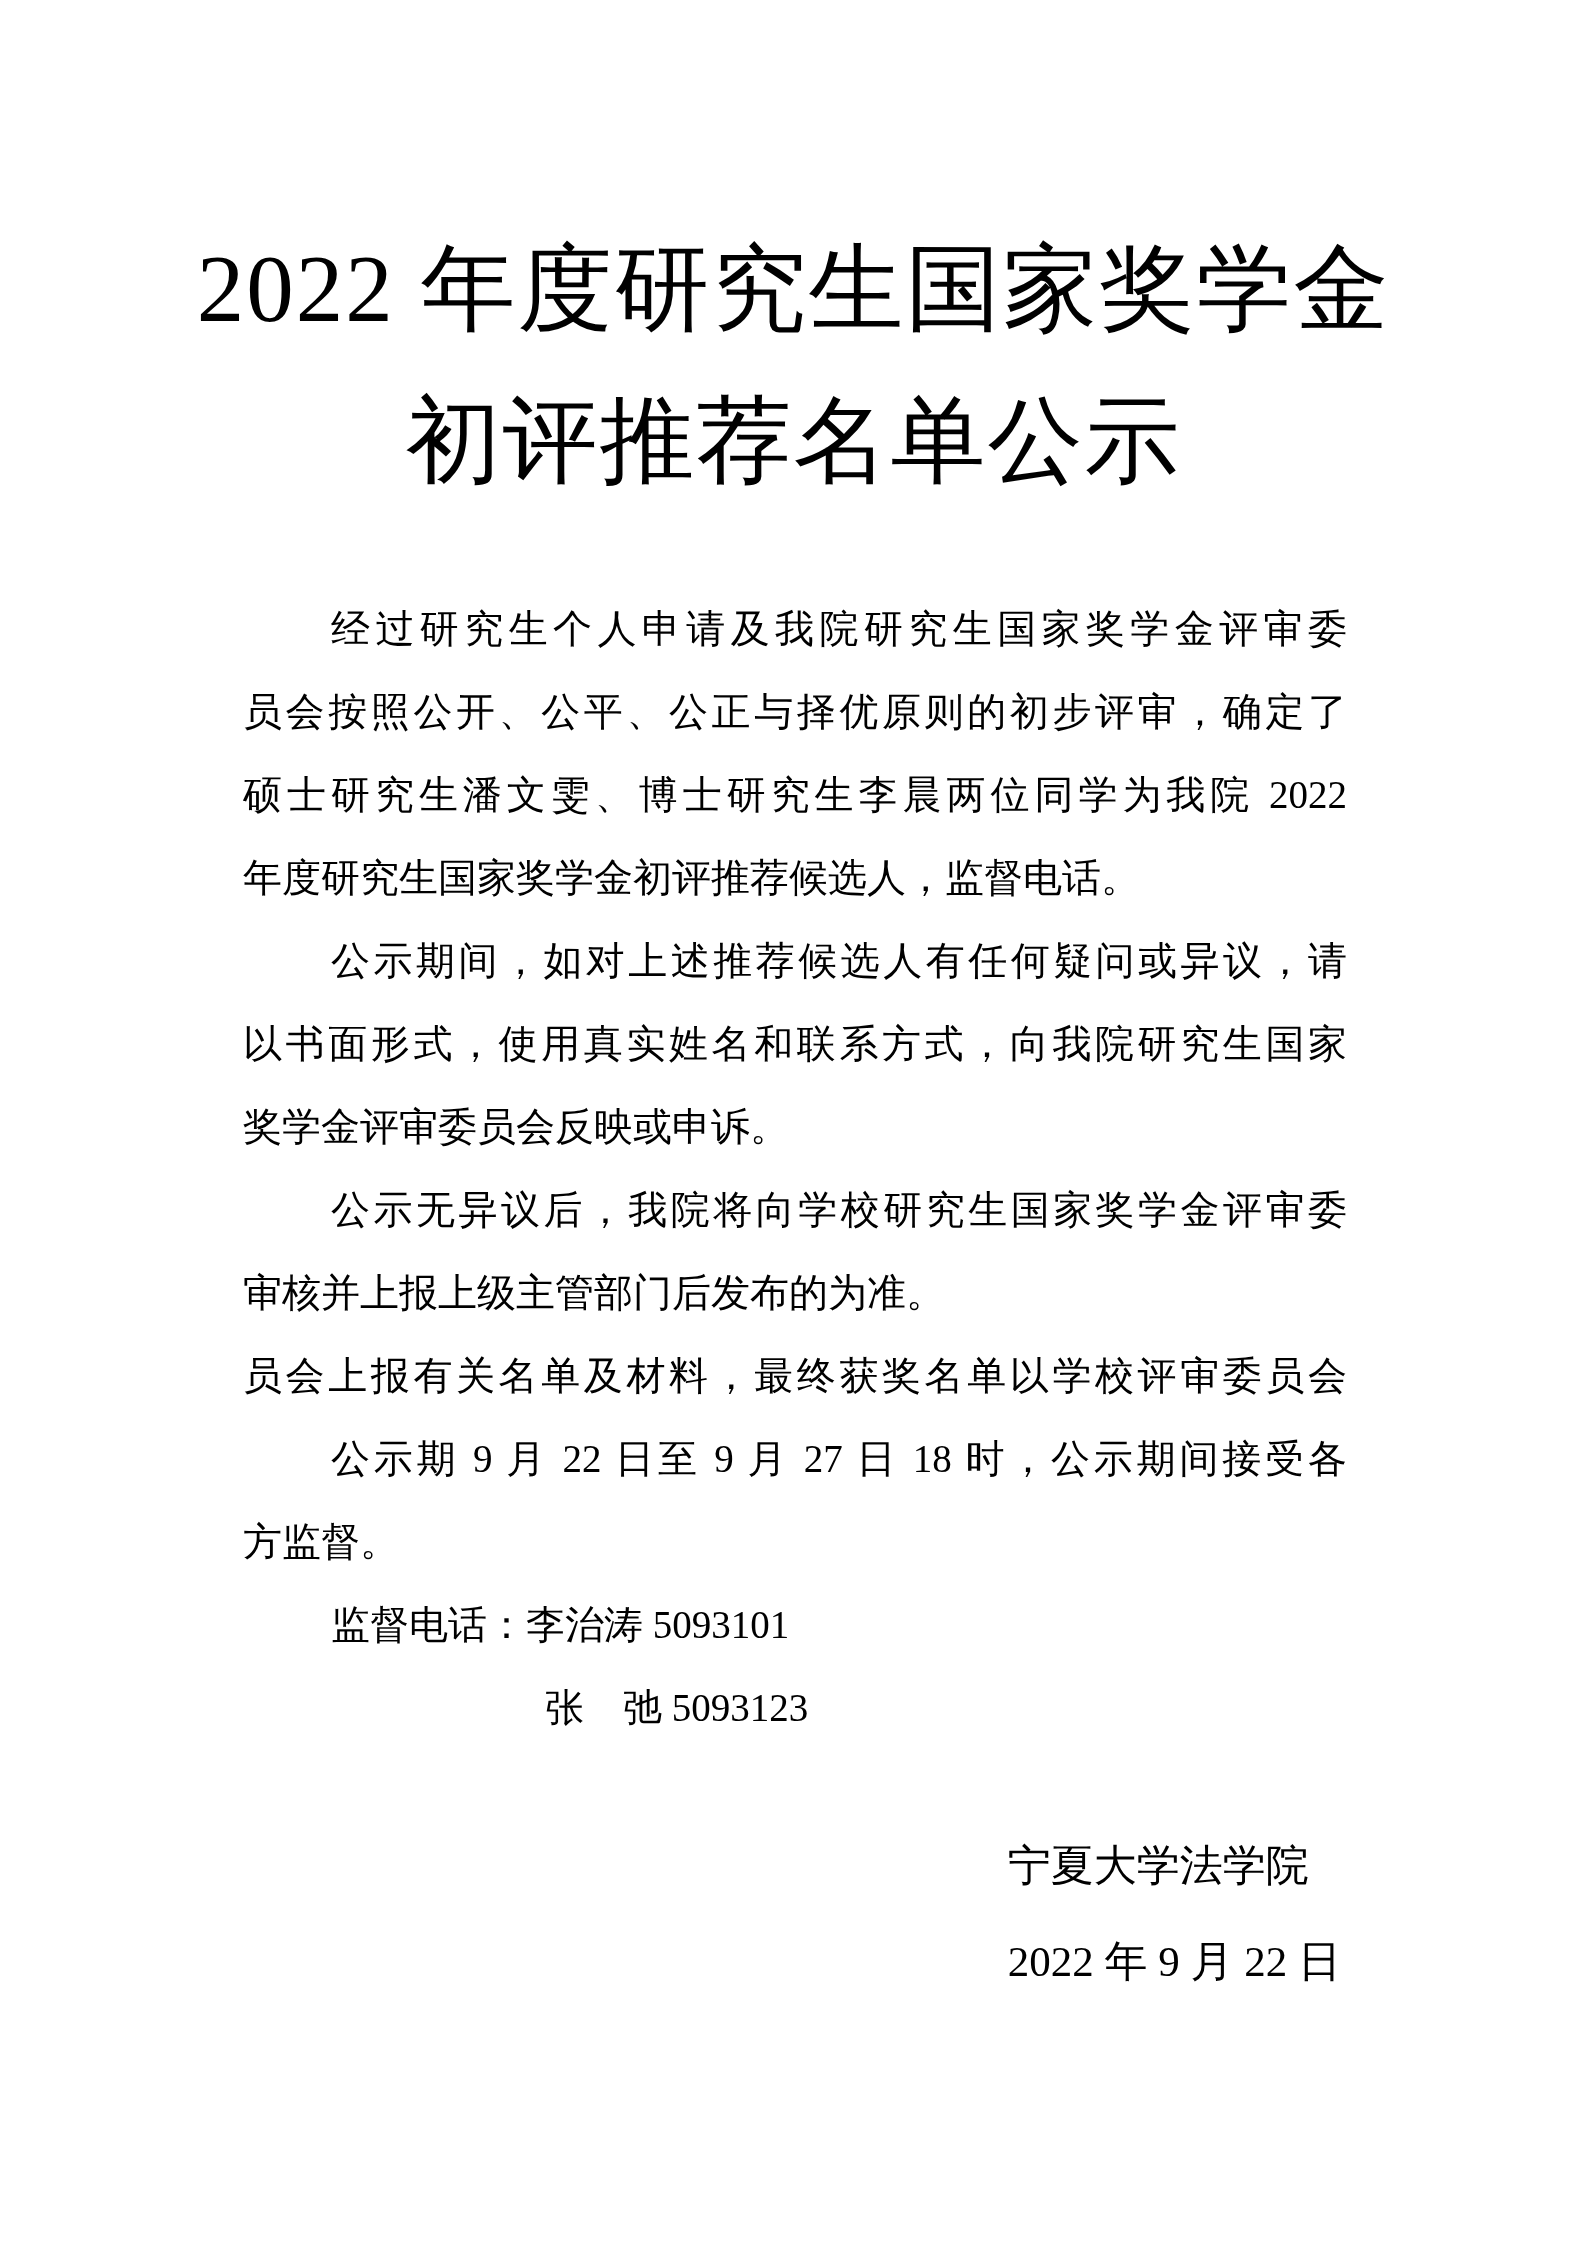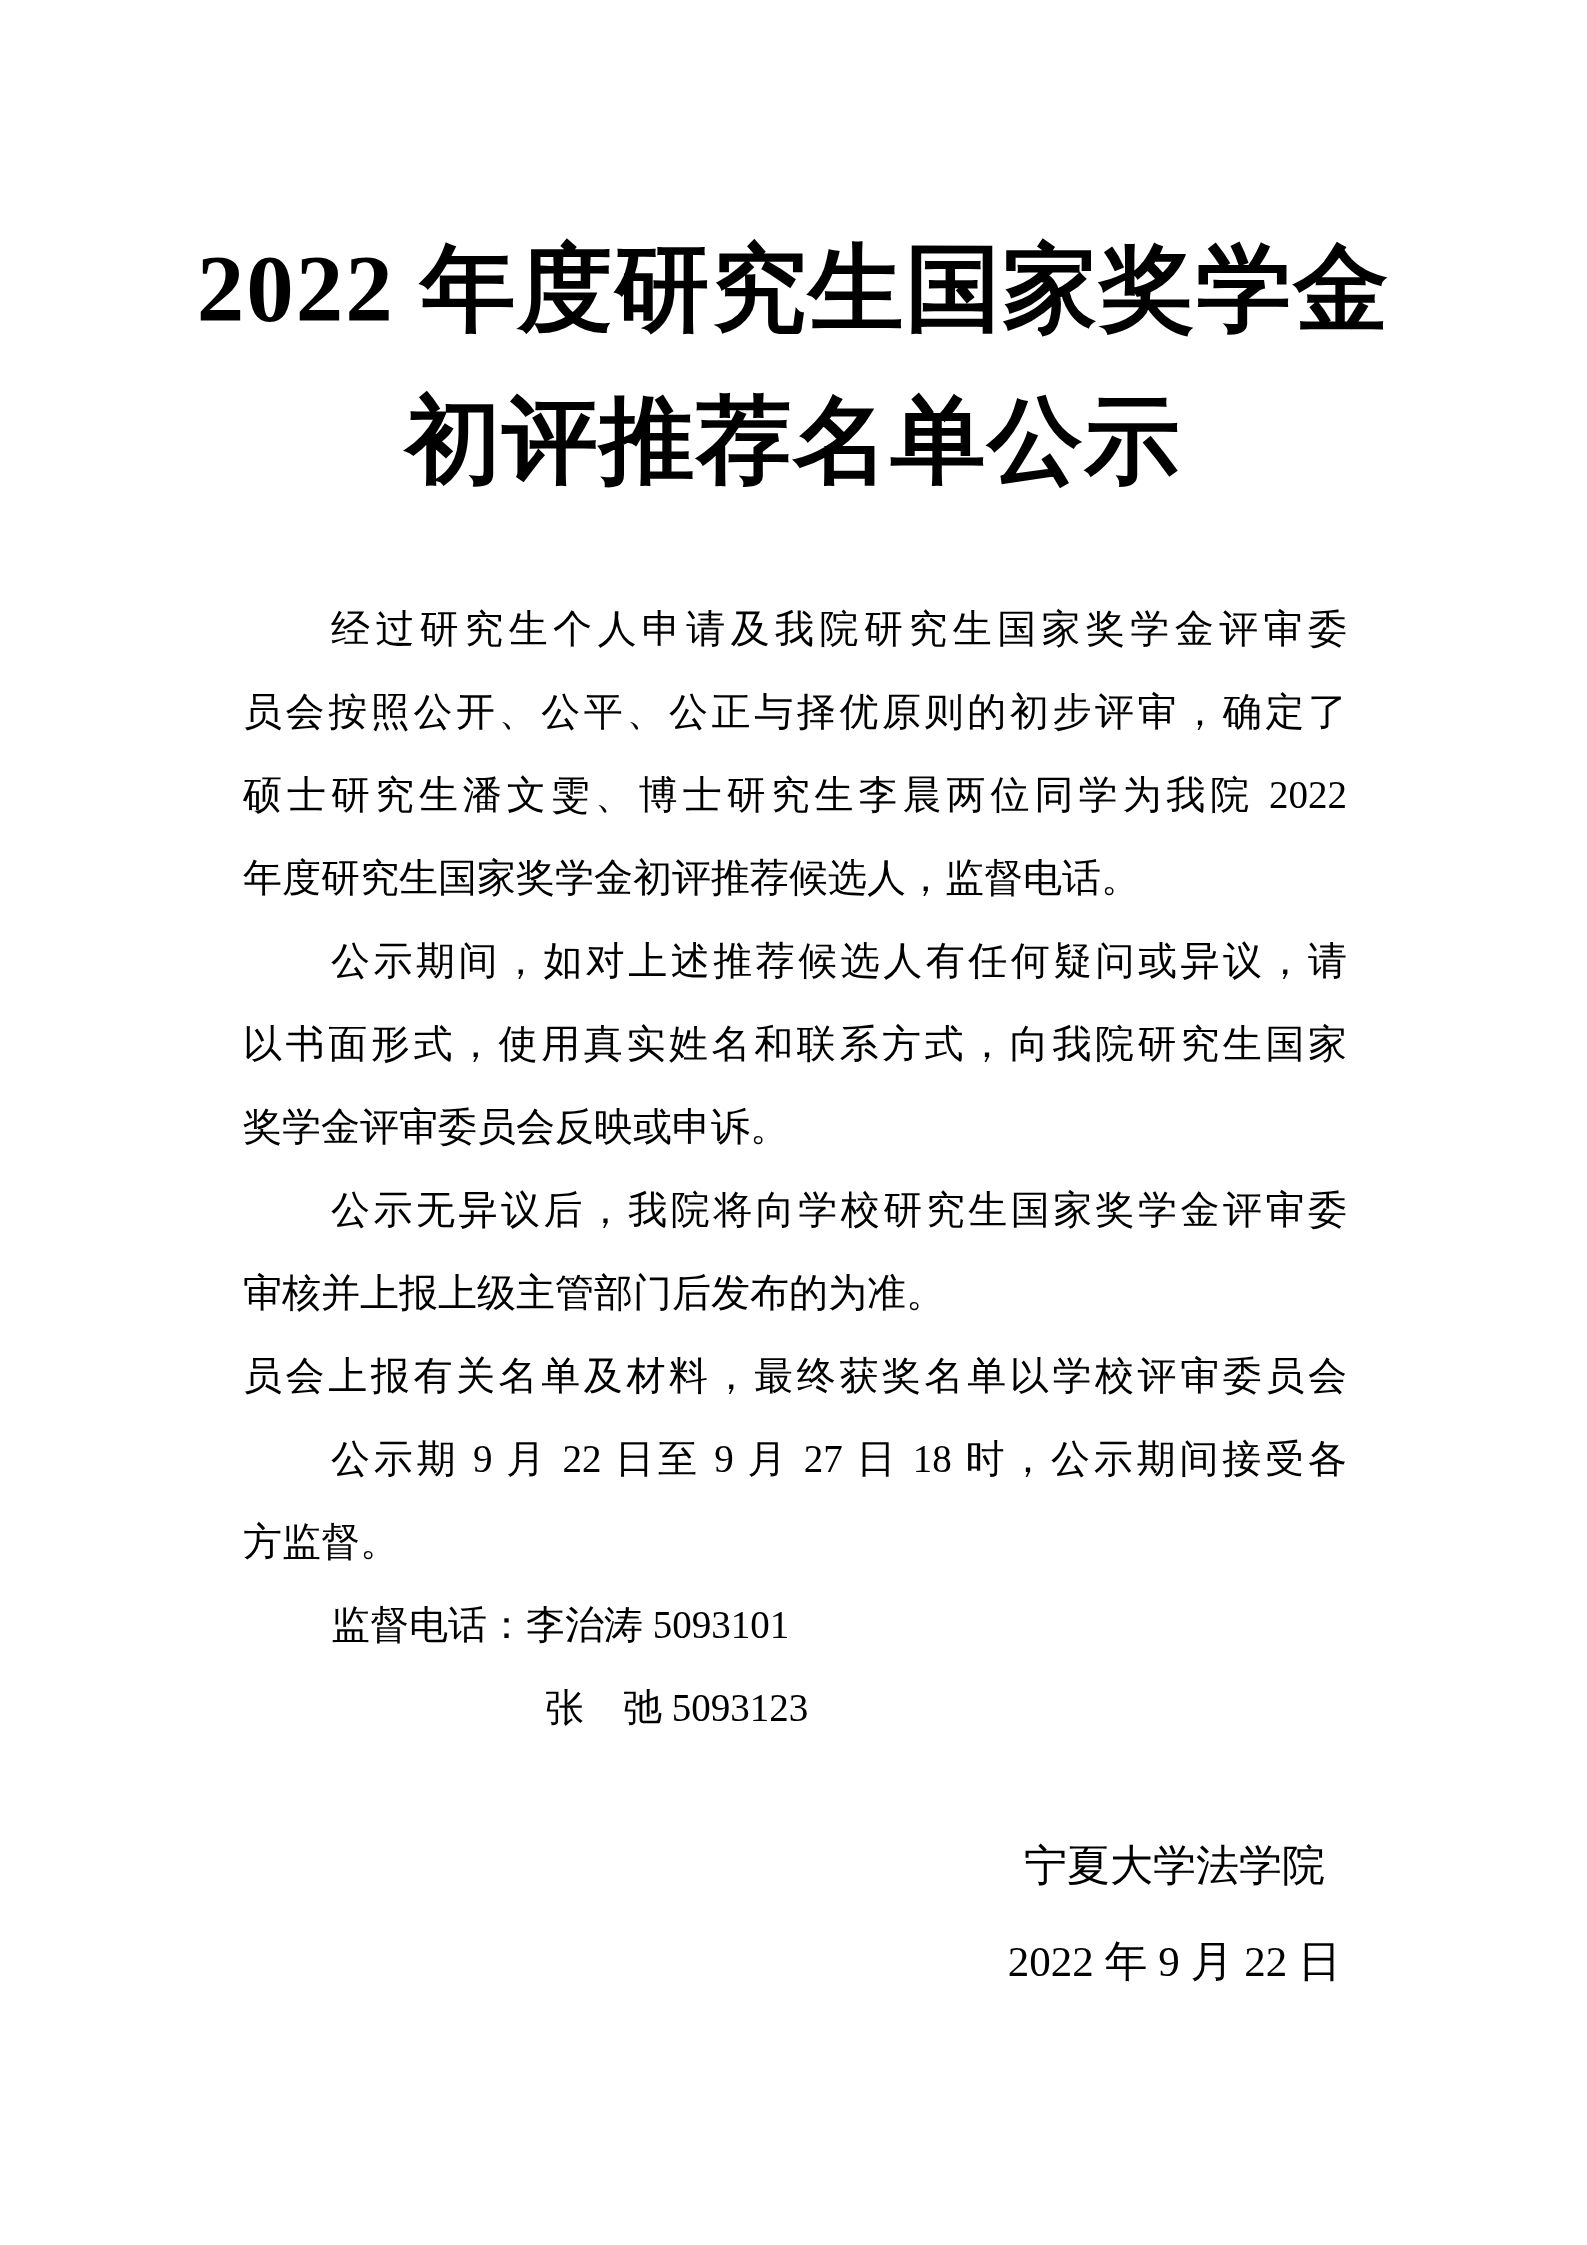--- a/index.html
+++ b/index.html
@@ -17,21 +17,21 @@
     overflow: hidden;
   }
   .title {
     position: absolute;
     top: 213px;
     left: 0;
     width: 100%;
     margin: 0;
     text-align: center;
     font-size: 95px;
-    font-weight: bold;
+    font-weight: normal;
     line-height: 152px;
     letter-spacing: 2px;
   }
   .doc-body {
     position: absolute;
     top: 587px;
     left: 243px;
     width: 1104px;
     font-size: 39px;
     line-height: 83px;
@@ -47,21 +47,20 @@
     text-indent: 88px;
   }
   .line.hang {
     padding-left: 302px;
     box-sizing: border-box;
   }
   .signature {
     position: absolute;
     top: 1818px;
     right: 246px;
-    text-align: center;
     font-size: 43px;
     line-height: 96px;
   }
 </style>
 </head>
 <body>
 
 <div class="page">
 
   <h1 class="title">

